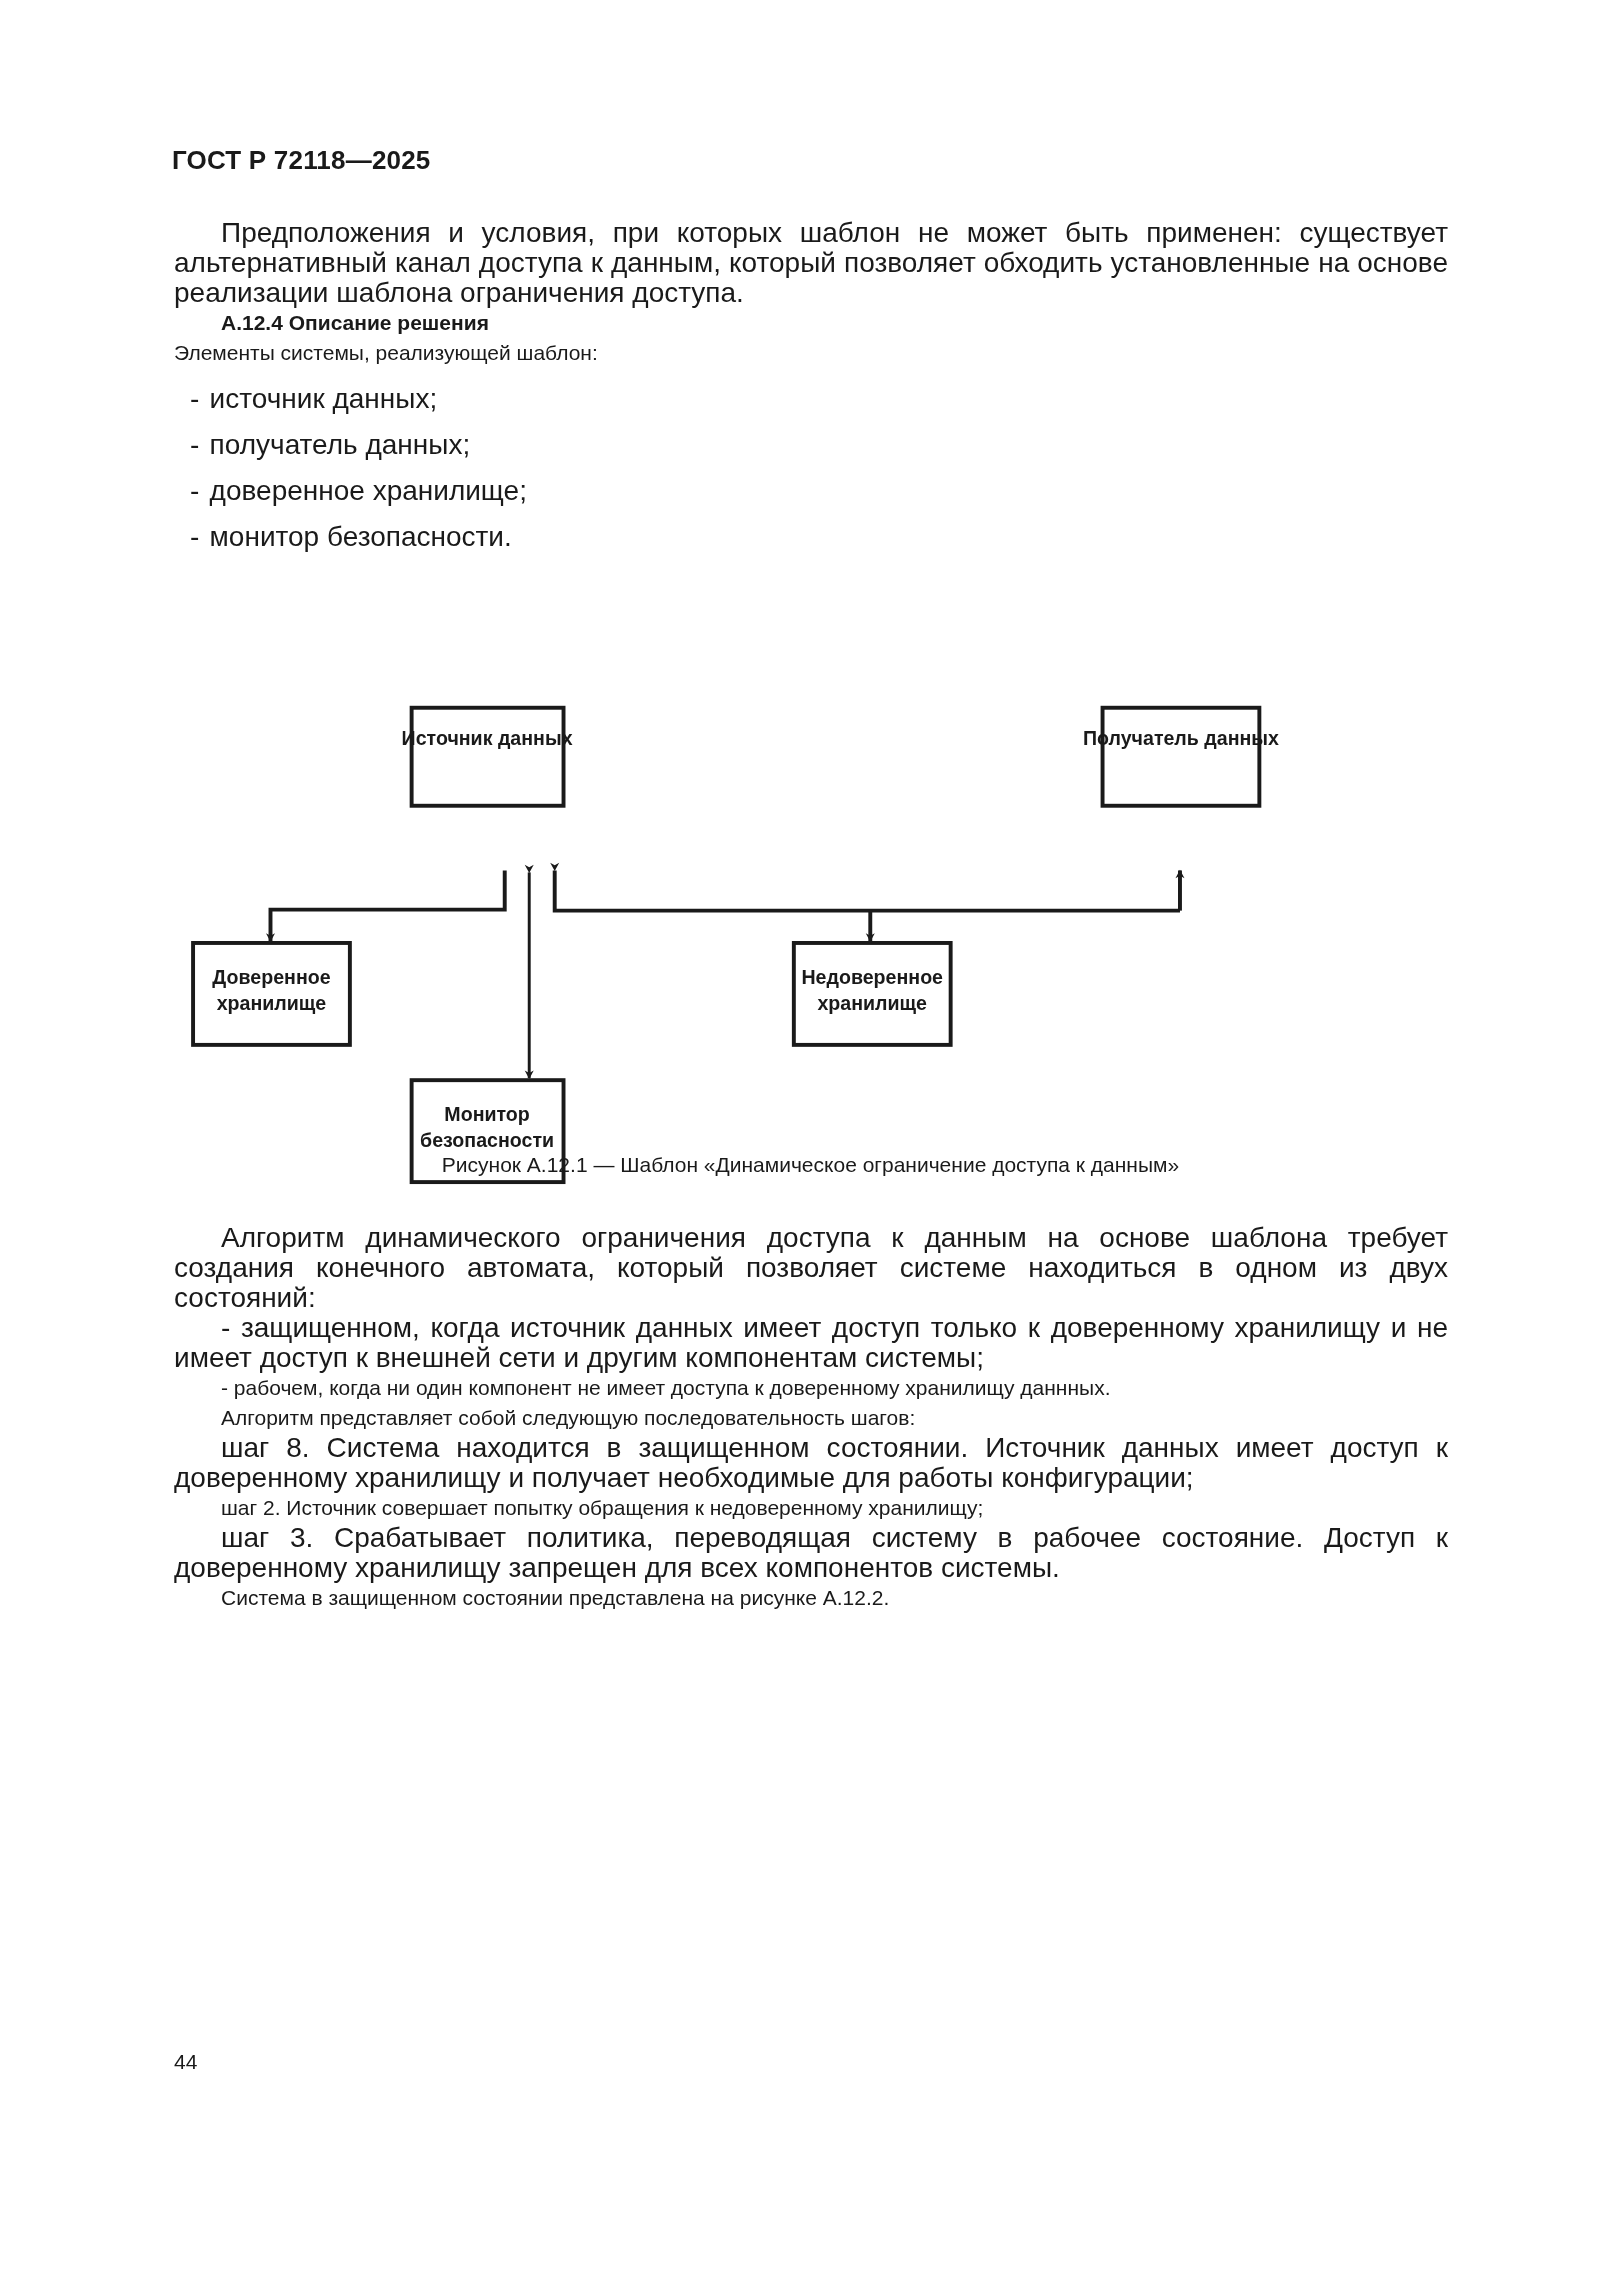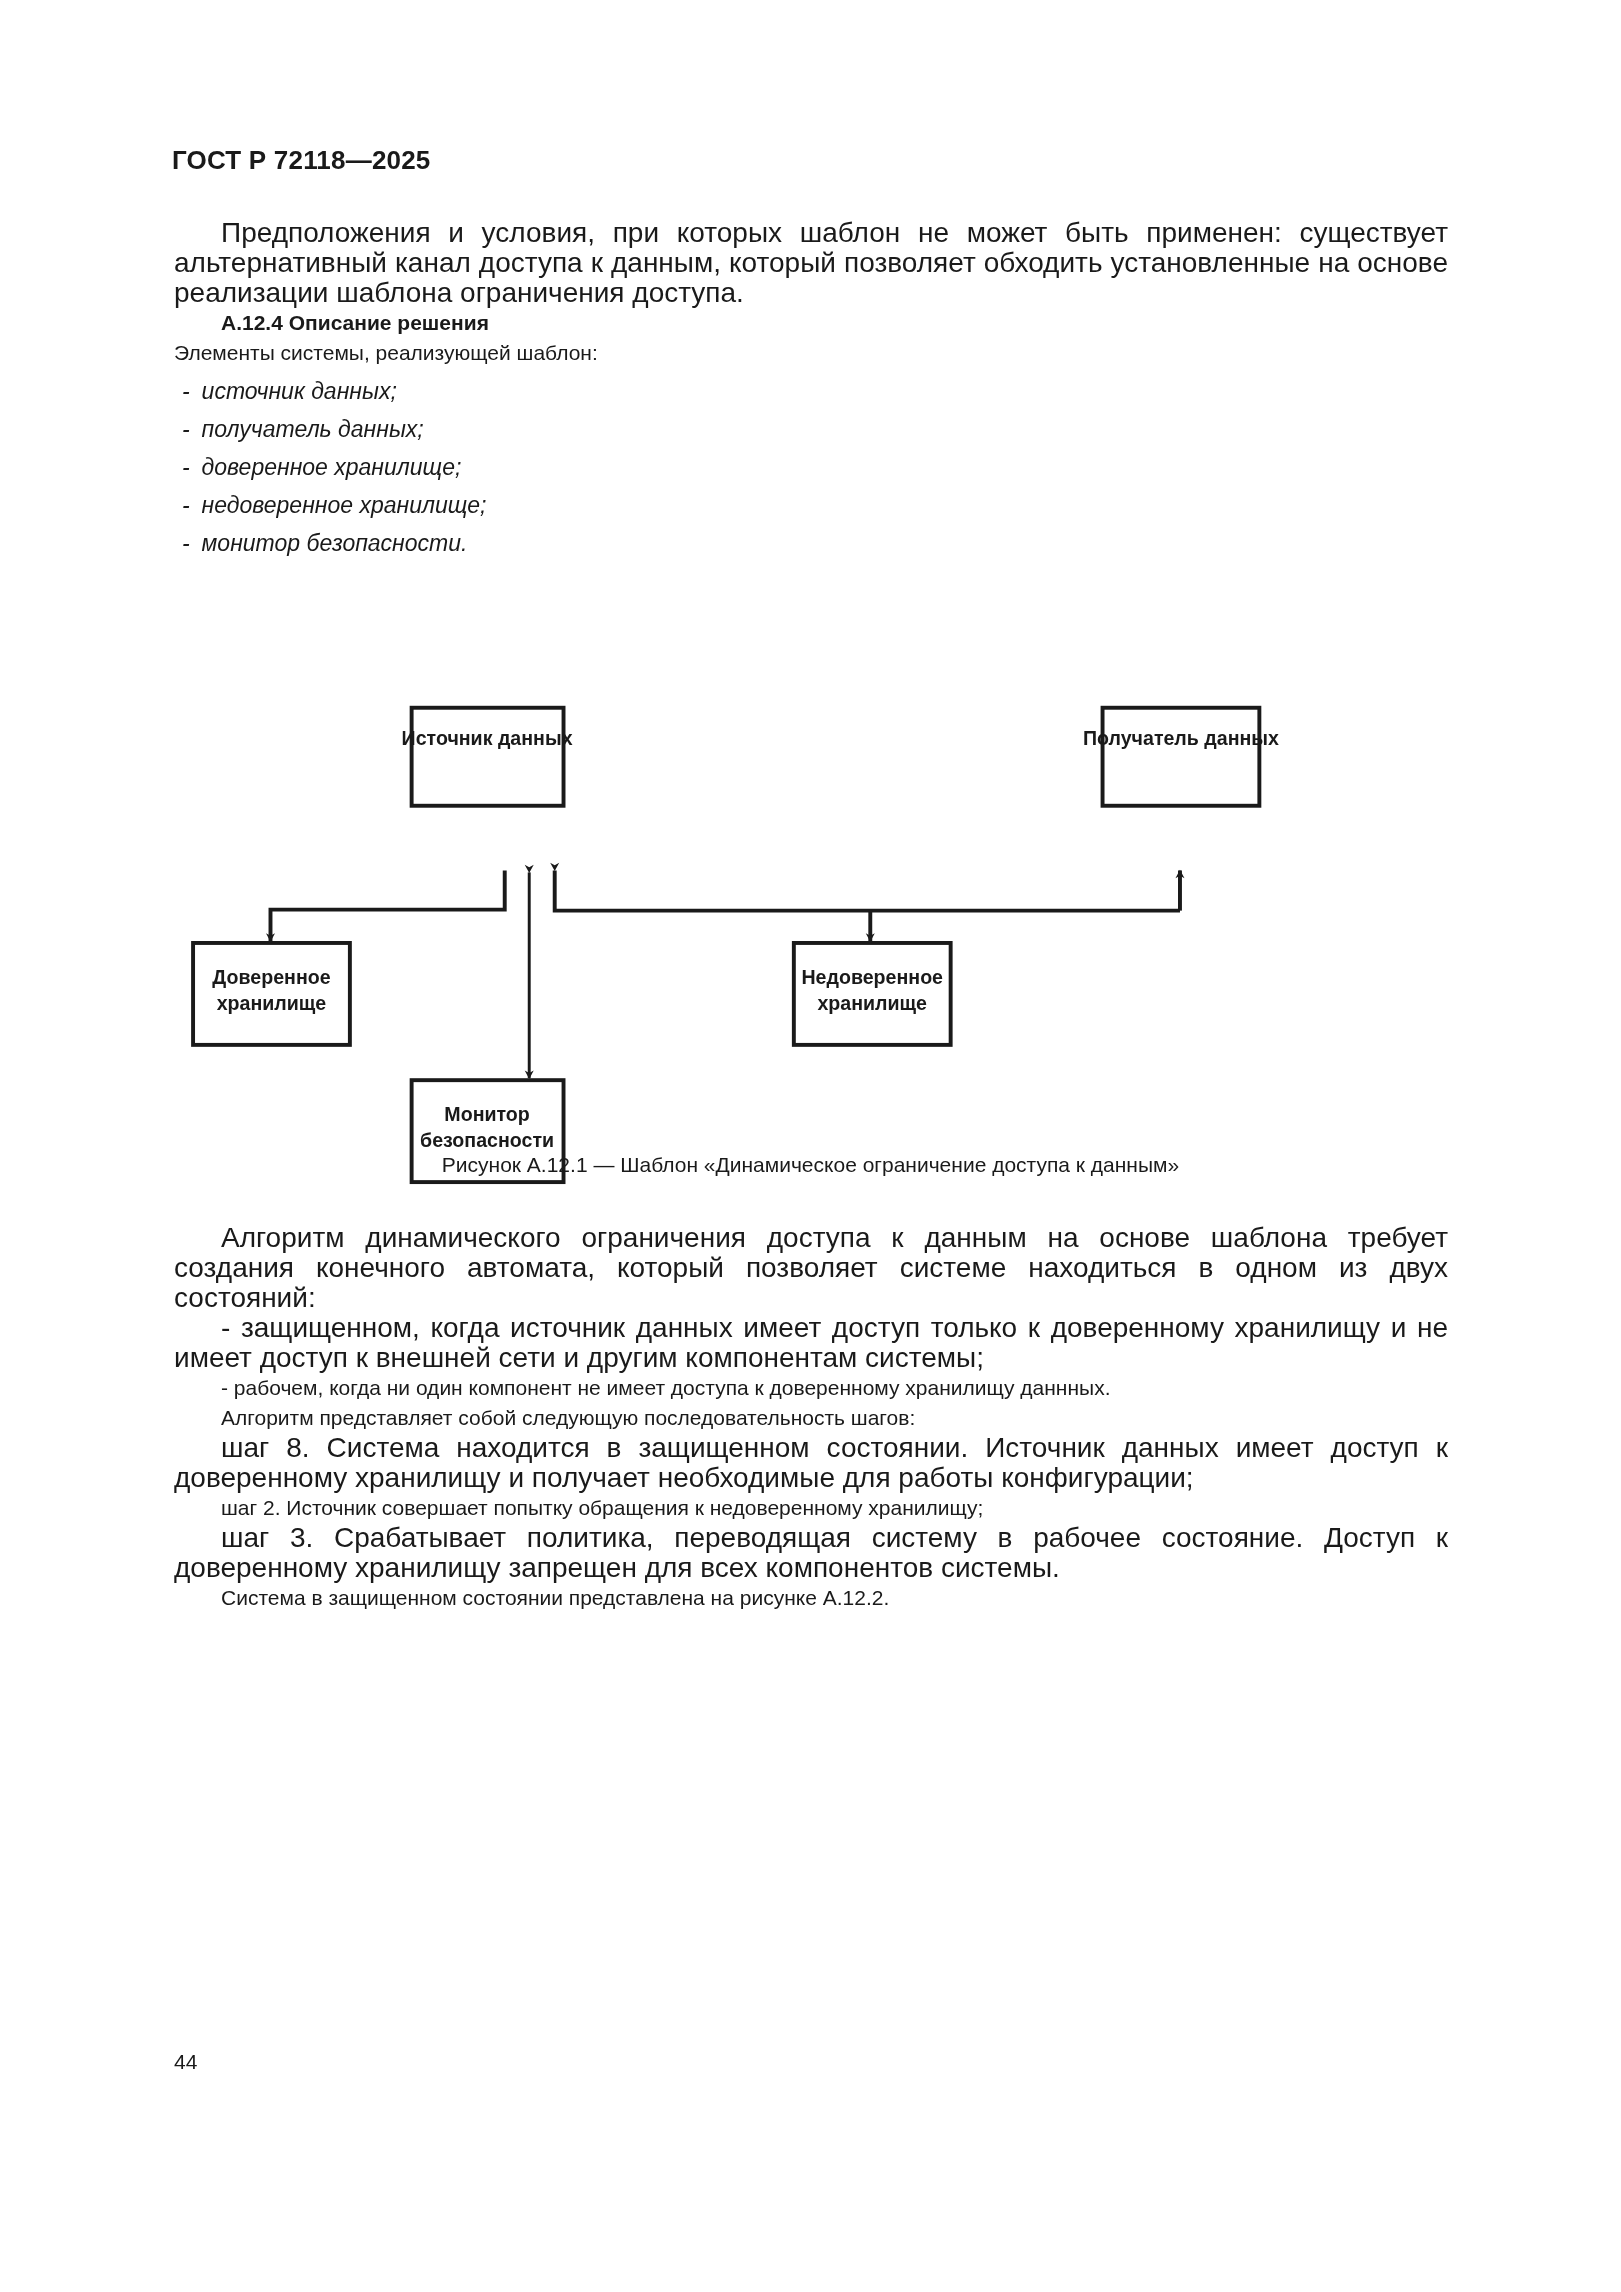--- a/index.html
+++ b/index.html
@@ -58,26 +58,25 @@
   }
 
   .plain {
     font-size: 21px;
     line-height: 30px;
     margin: 0;
     text-indent: 0;
   }
 
   .dash-item {
-    font-size: 23px;
-    line-height: 30px;
-    margin: 8px;
+    font-size: 28px;
+    line-height: 30px;
+    margin: 16px;
     padding-left: 0;
     white-space: nowrap;
-    font-style: italic;
   }
   .dash-item .dash { display: inline-block; width: 19.6px; }
 
   
   .figure {
     position: absolute;
     left: 0;
     top: 588px;
     width: 1621px;
     height: 608px;
@@ -125,23 +124,20 @@
     <p class="plain">Элементы системы, реализующей шаблон:</p>
 
     <p class="dash-item">
       <span class="dash">-</span><span>источник данных;</span>
     </p>
     <p class="dash-item">
       <span class="dash">-</span><span>получатель данных;</span>
     </p>
     <p class="dash-item">
       <span class="dash">-</span><span>доверенное хранилище;</span>
-    </p>
-    <p class="dash-item">
-      <span class="dash">-</span><span>недоверенное хранилище;</span>
     </p>
     <p class="dash-item">
       <span class="dash">-</span><span>монитор безопасности.</span>
     </p>
 
   </div>
 
   <div class="figure">
     <svg class="fig-svg" width="1621" height="608" viewBox="0 0 1654 620">
       <defs>

